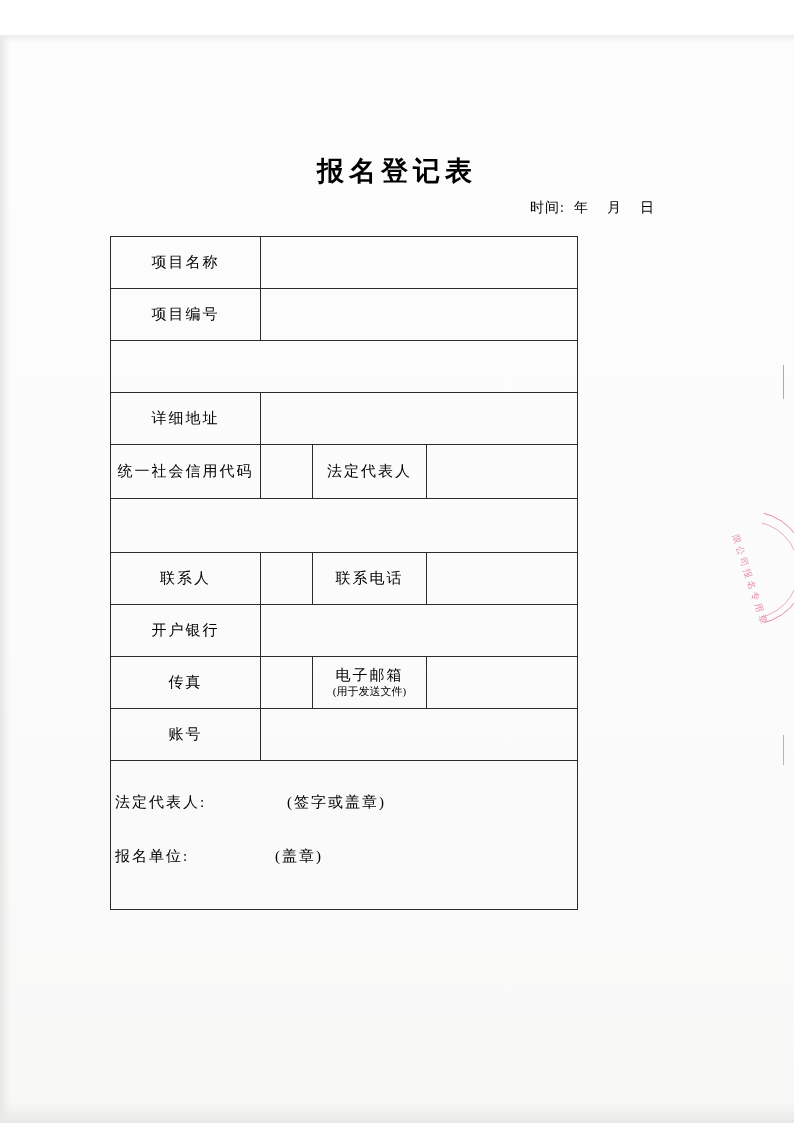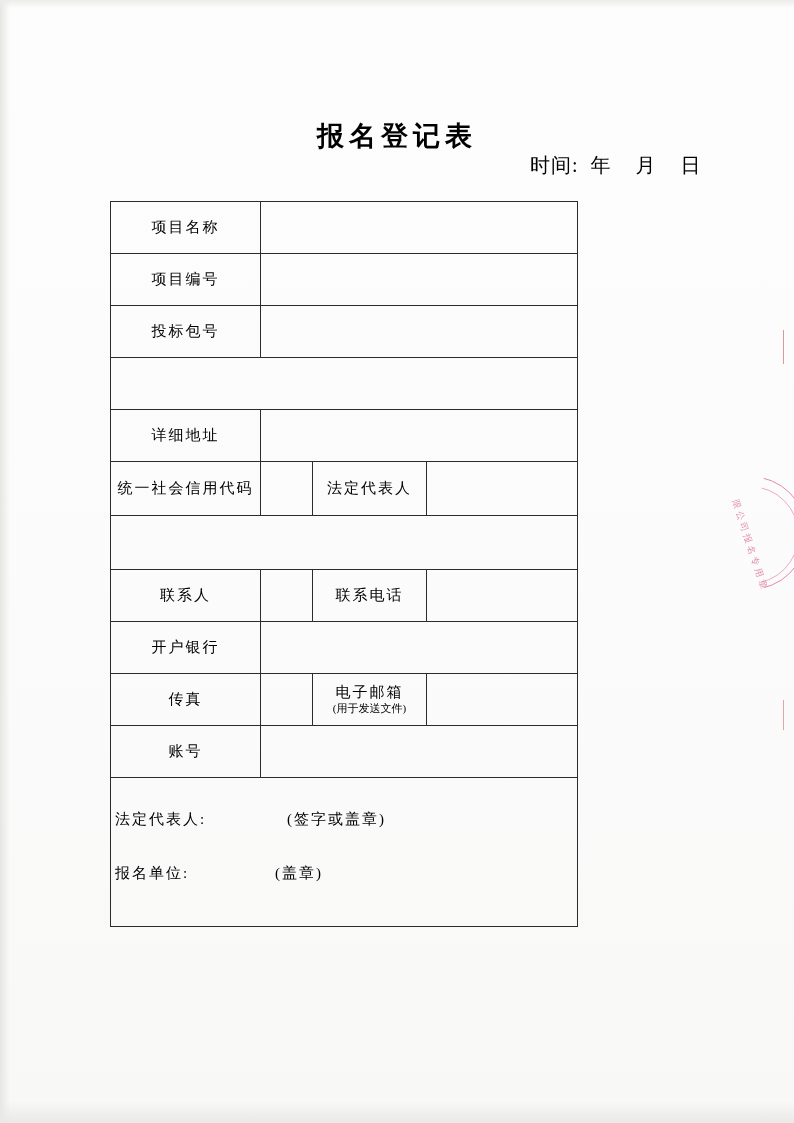--- a/index.html
+++ b/index.html
@@ -13,20 +13,21 @@
     font-family: "Liberation Serif", "DejaVu Serif", serif;
     color: #000000;
     position: relative;
     overflow: hidden;
   }
   
   .page {
     position: absolute;
     inset: 0;
     background: linear-gradient(180deg, #fdfdfd 0%, #fbfbfb 55%, #f8f8f7 100%);
+    margin-top: 35px;
   }
   .scan-edge-left {
     position: absolute;
     left: 0; top: 0; bottom: 0;
     width: 10px;
     background: linear-gradient(90deg, #e6e6e4 0%, rgba(255,255,255,0) 100%);
   }
   .scan-edge-top {
     position: absolute;
     left: 0; right: 0; top: 0;
@@ -45,23 +46,23 @@
     left: 0;
     width: 794px;
     text-align: center;
     font-size: 27px;
     font-weight: bold;
     letter-spacing: 5px;
     font-family: "DejaVu Serif", "Liberation Serif", serif;
   }
   .date-line {
     position: absolute;
-    top: 152px;
+    top: 164px;
     left: 530px;
-    font-size: 20px;
+    font-size: 14px;
     letter-spacing: 1px;
     white-space: pre;
   }
   .form {
     position: absolute;
     left: 110px;
     top: 201px;
     width: 468px;
     border: 1.4px solid #2b2b2b;
     box-sizing: border-box;
@@ -203,24 +204,20 @@
     <div class="row h52">
       <div class="cell label">项目名称</div>
       <div class="cell value"></div>
     </div>
 
     <div class="row h52">
       <div class="cell label">项目编号</div>
       <div class="cell value"></div>
     </div>
 
-    <div class="row h52">
-      <div class="cell label">投标包号</div>
-      <div class="cell value"></div>
-    </div>
 
     <div class="row h52">
       <div class="cell value"></div>
     </div>
 
     <div class="row h52">
       <div class="cell label">详细地址</div>
       <div class="cell value"></div>
     </div>
 

